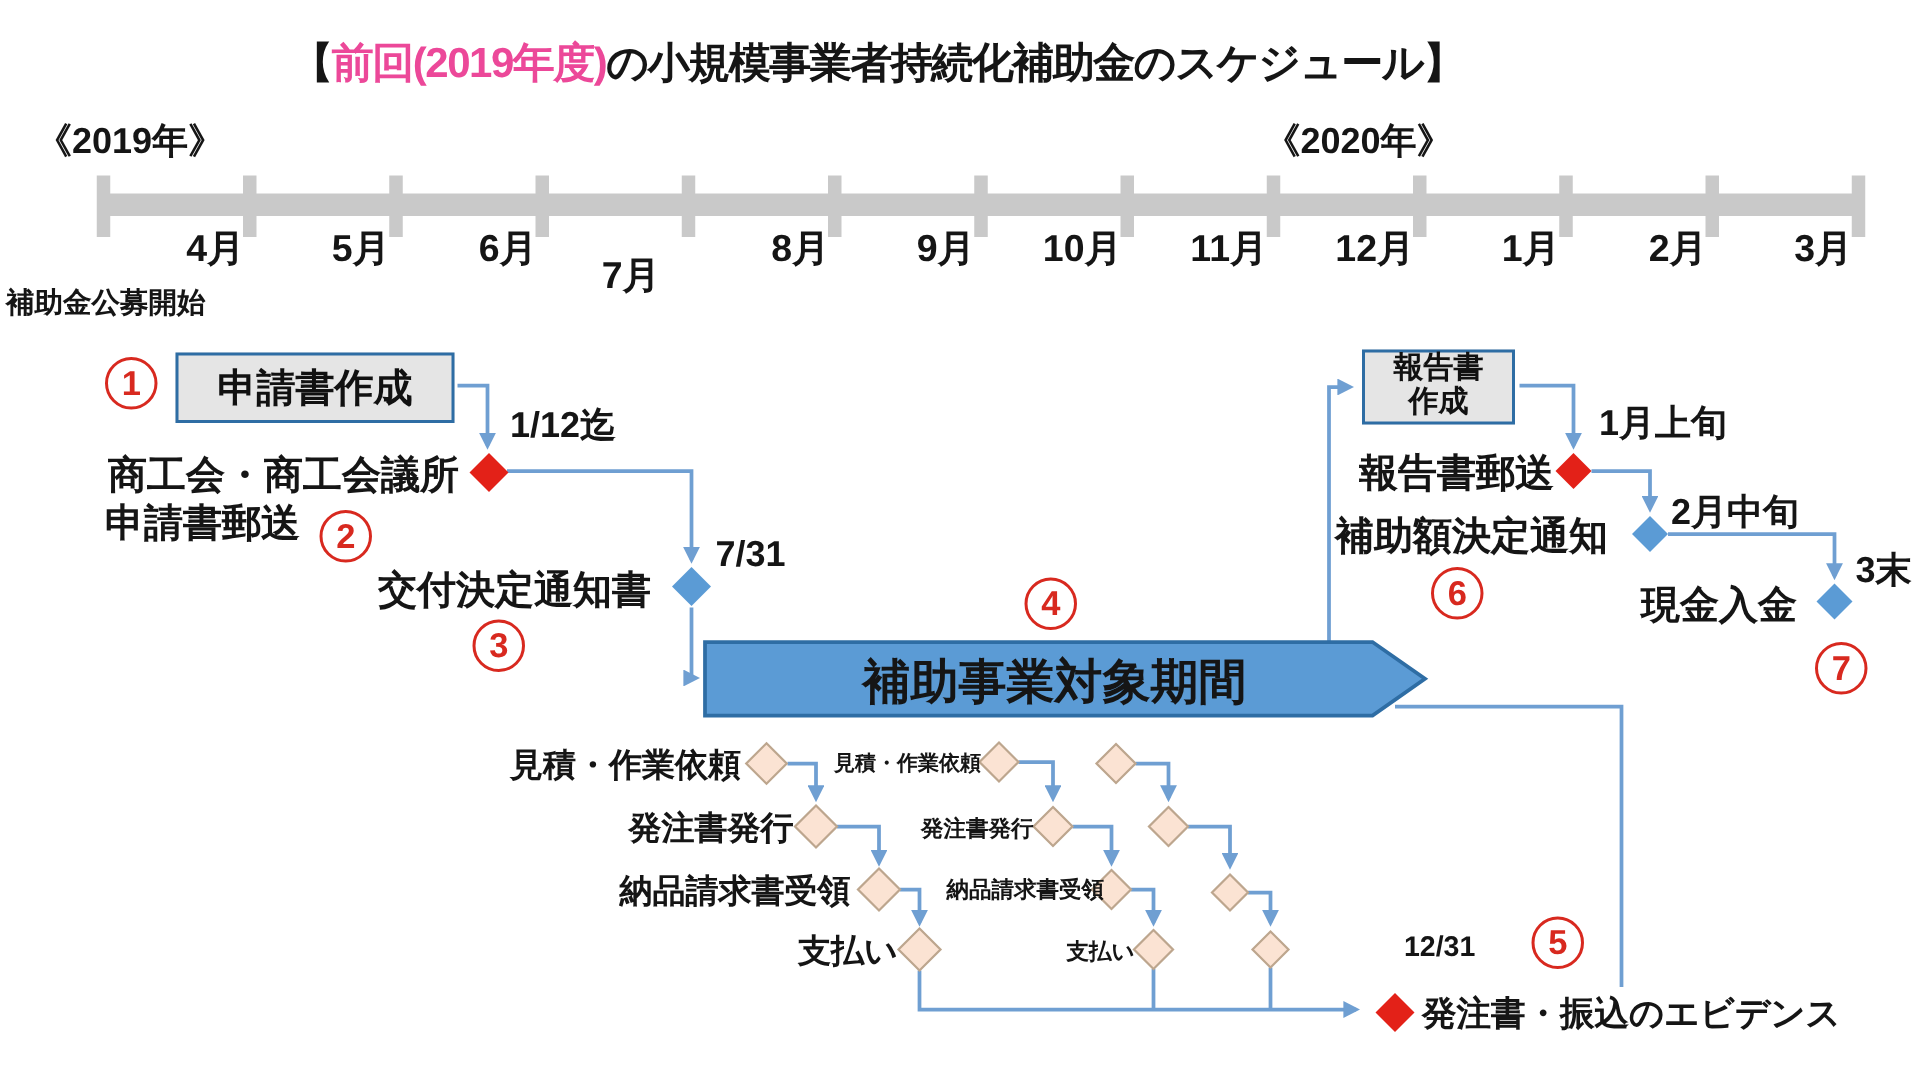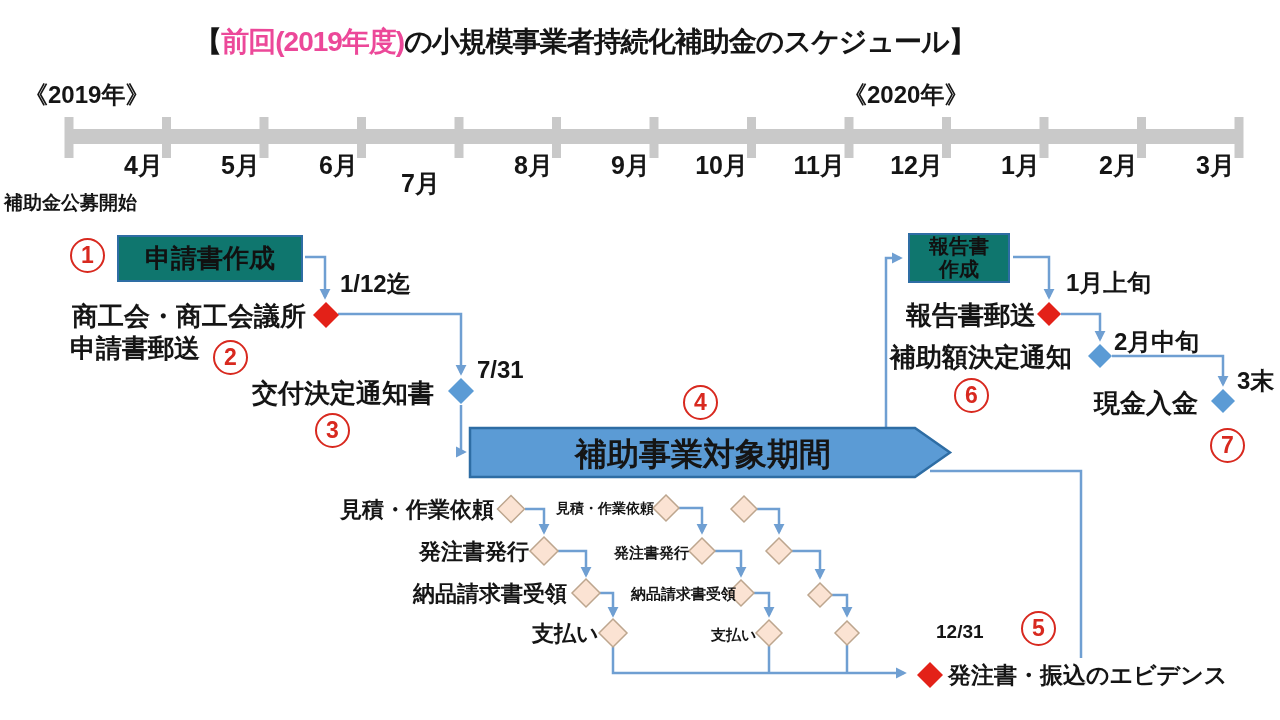--- a/index.html
+++ b/index.html
@@ -12,22 +12,22 @@
   .f23{font-size:23px;} .f22{font-size:22px;} .f15{font-size:15px;} .f14{font-size:14px;}
   .title{left:0;top:26px;width:1170px;text-align:center;font-size:28px;letter-spacing:-1px;}
   .title .red{color:#ec4899;}
   .mon{position:absolute;top:149px;width:90px;text-align:right;font-size:25px;}
   .circ{
     position:absolute;width:35px;height:35px;border:2.5px solid #d8291f;border-radius:50%;
     color:#d8291f;font-size:23px;display:flex;align-items:center;justify-content:center;
     background:transparent;box-sizing:border-box;
   }
   .bluebox{
-    position:absolute;background:#0f766e;border:2.5px solid #2e6da4;box-sizing:border-box;
-    display:flex;flex-direction:column;align-items:center;justify-content:center;color:#111;
+    position:absolute;background:#e5e5e5;border:2.5px solid #2e6da4;box-sizing:border-box;
+    display:flex;flex-direction:column;align-items:center;justify-content:center;color:#111;font-family:Liberation Mono, monospace;
   }
   .banner-label{position:absolute;left:468px;top:436px;width:470px;text-align:center;font-size:32px;}
 </style>
 </head>
 <body>
 
 <div id="stage">
 
   <svg width="1280" height="720" viewBox="0 0 1280 720">
     <defs>

